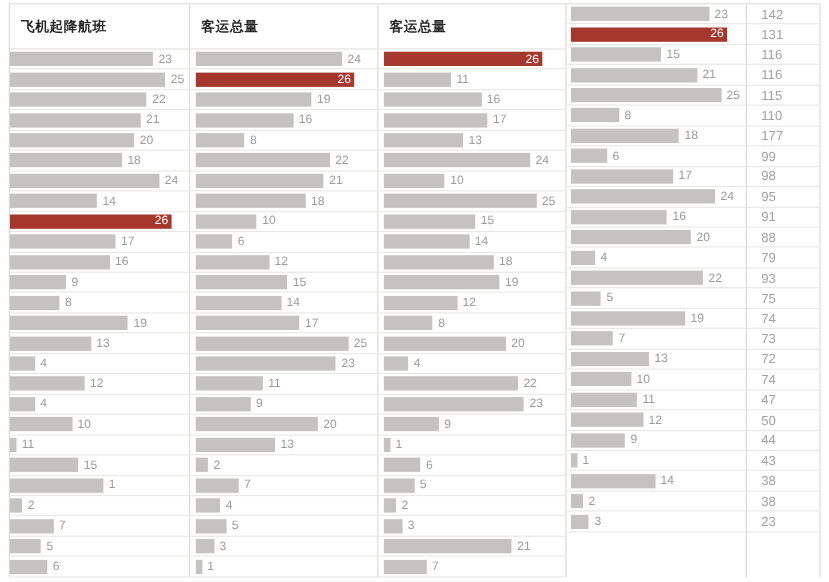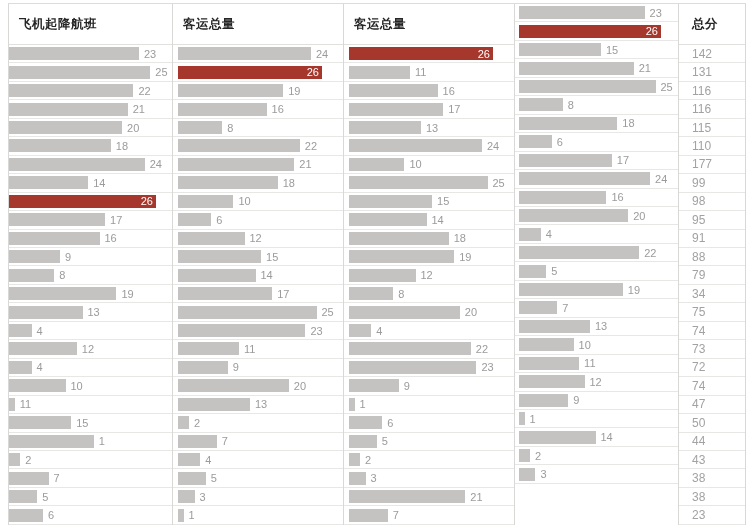--- a/index.html
+++ b/index.html
@@ -504,21 +504,20 @@
           <div class="bar" style="width: 10.9px;"></div>
           <span class="bar-value">2</span>
         </div>
         <div class="row">
           <div class="bar" style="width: 16.4px;"></div>
           <span class="bar-value">3</span>
         </div>
       </div>
   </div>
   <div class="col col5">
-    <div class="col-header">总分</div>
     <div class="rows" id="rows-4">
         <div class="row">
           <span class="total-value">142</span>
         </div>
         <div class="row">
           <span class="total-value">131</span>
         </div>
         <div class="row">
           <span class="total-value">116</span>
         </div>
@@ -546,21 +545,21 @@
         <div class="row">
           <span class="total-value">91</span>
         </div>
         <div class="row">
           <span class="total-value">88</span>
         </div>
         <div class="row">
           <span class="total-value">79</span>
         </div>
         <div class="row">
-          <span class="total-value">34</span>
+          <span class="total-value">93</span>
         </div>
         <div class="row">
           <span class="total-value">75</span>
         </div>
         <div class="row">
           <span class="total-value">74</span>
         </div>
         <div class="row">
           <span class="total-value">73</span>
         </div>

